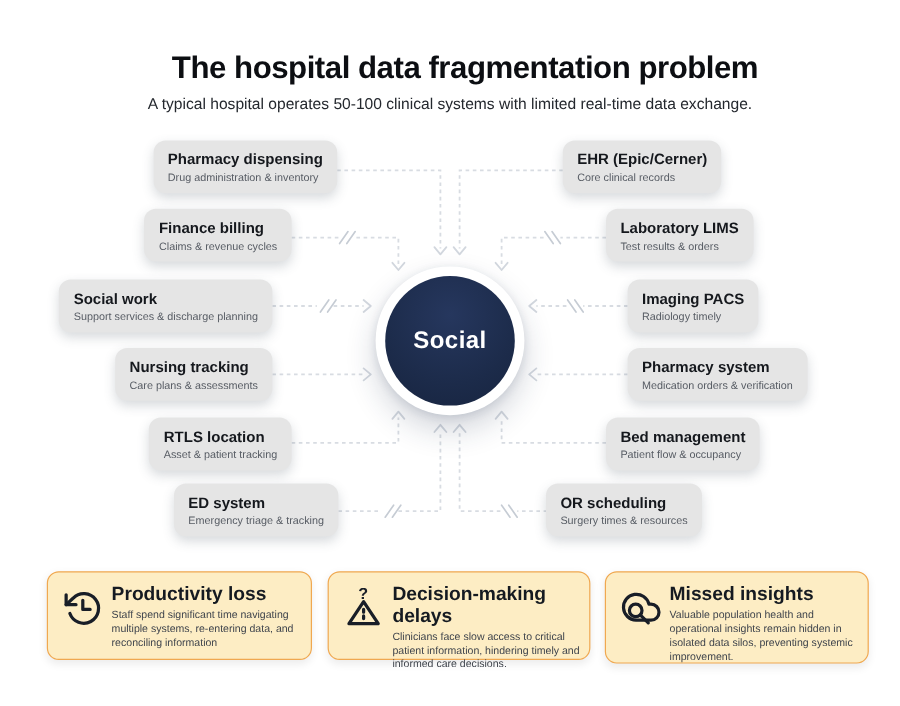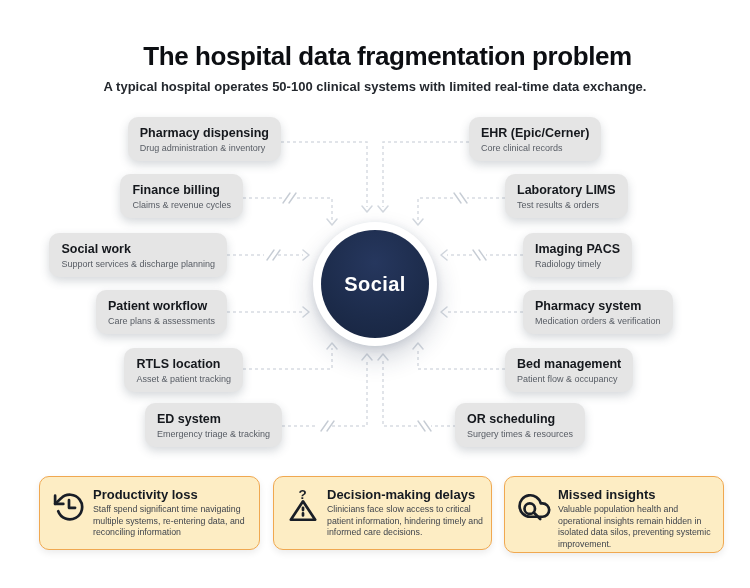--- a/index.html
+++ b/index.html
@@ -3,21 +3,21 @@
 <meta charset="utf-8">
 <style>
   html,body{margin:0;padding:0;background:#fff;}
   .canvas{
     position:relative;width:750px;height:588px;background:#ffffff;overflow:hidden;
     font-family:"Liberation Sans","DejaVu Sans",sans-serif;
   }
   
   .hdr{position:absolute;top:41px;left:0;width:750px;text-align:center;}
   .hdr .title{font-size:26px;font-weight:800;color:#0c0e12;letter-spacing:-0.4px;margin-left:25px;}
-  .hdr .subtitle{font-size:13px;color:#24282e;margin-top:7px;font-weight:bold;}
+  .hdr .subtitle{font-size:13px;color:#24282e;margin-top:7px;}
   
   .connsvg{position:absolute;left:0;top:0;}
   .conn{fill:none;stroke:#d8dce2;stroke-width:1.5;stroke-dasharray:3 3;}
   .arr{fill:none;stroke:#d2d7de;stroke-width:1.5;stroke-linecap:round;stroke-linejoin:round;}
   .brk{fill:none;stroke:#c6ccd4;stroke-width:1.4;stroke-linecap:round;}
   
   .sysbox{position:absolute;background:#e5e5e5;border-radius:10px;padding:9px 12px 8px 12px;
     box-shadow:0 4px 10px rgba(70,80,95,.22);white-space:nowrap;}
   .sysbox .t{font-size:12.5px;font-weight:bold;color:#15181d;}
   .sysbox .s{font-size:9px;color:#575c64;margin-top:3px;}
@@ -35,21 +35,21 @@
   
   .callout{position:absolute;top:476px;background:#fdedc4;border:1.5px solid #f0a850;border-radius:10px;
     box-shadow:0 3px 7px rgba(0,0,0,.08);display:flex;align-items:flex-start;
     padding:10px 8px 8px 11px;box-sizing:border-box;}
   .c1{left:39px;width:221px;height:74px;}
   .c2{left:273px;width:219px;height:74px;}
   .c3{left:504px;width:220px;height:77px;}
   .callout .icon{width:34px;height:34px;flex:none;margin:3px 7px 0 1px;}
   .callout .icon svg{width:34px;height:34px;stroke:#191e27;stroke-width:1.9;fill:none;
     stroke-linecap:round;stroke-linejoin:round;}
-  .callout .txt .t{font-size:13px;font-weight:bold;color:#151a21;margin-bottom:2px;}
+  .callout .txt .t{font-size:16px;font-weight:bold;color:#151a21;margin-bottom:2px;}
   .callout .txt .b{font-size:8.8px;line-height:1.32;color:#3f444c;max-width:160px;}
 </style>
 </head>
 <body>
 
 <div class="canvas">
 
   <div class="hdr">
     <div class="title">The hospital data fragmentation problem</div>
     <div class="subtitle">A typical hospital operates 50-100 clinical systems with limited real-time data exchange.</div>
@@ -97,21 +97,21 @@
   </div>
   <div class="sysbox l2">
     <div class="t">Finance billing</div>
     <div class="s">Claims &amp; revenue cycles</div>
   </div>
   <div class="sysbox l3">
     <div class="t">Social work</div>
     <div class="s">Support services &amp; discharge planning</div>
   </div>
   <div class="sysbox l4">
-    <div class="t">Patient workflow</div>
+    <div class="t">Nursing tracking</div>
     <div class="s">Care plans &amp; assessments</div>
   </div>
   <div class="sysbox l5">
     <div class="t">RTLS location</div>
     <div class="s">Asset &amp; patient tracking</div>
   </div>
   <div class="sysbox l6">
     <div class="t">ED system</div>
     <div class="s">Emergency triage &amp; tracking</div>
   </div>

